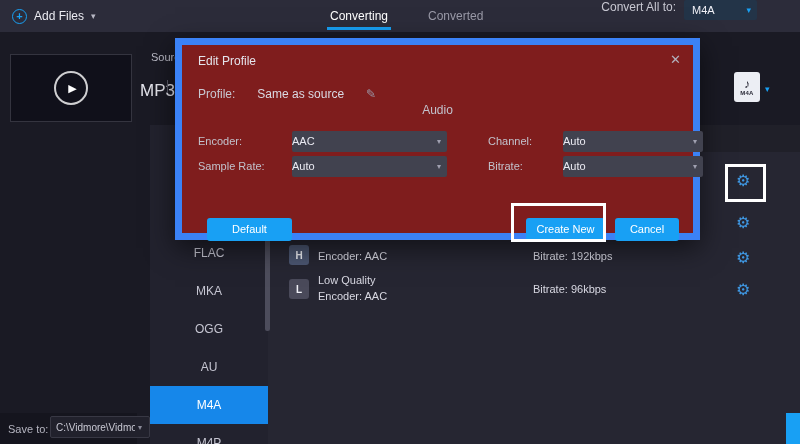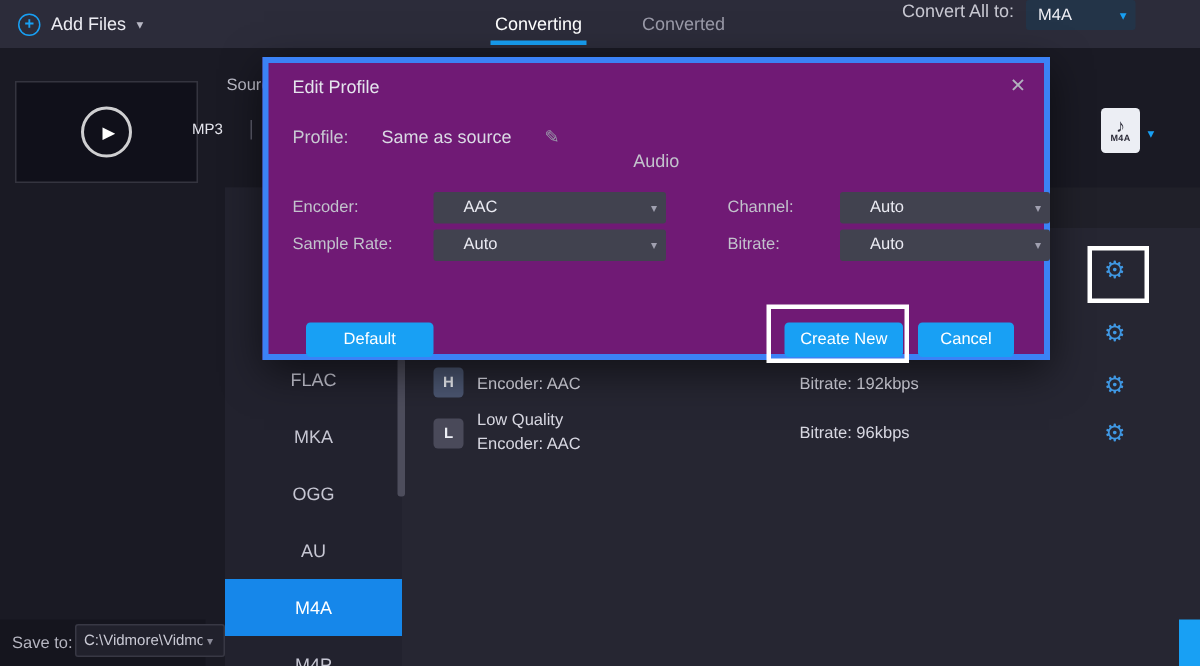--- a/index.html
+++ b/index.html
@@ -24,21 +24,21 @@
   .convert-all { position:absolute; right:43px; top:0; height:32px; display:flex; align-items:flex-start; gap:8px; color:#c8c8d2; }
   .top-dd { position:relative; width:73px; height:20px; background:#233448; border-radius:2px;
     line-height:20px; padding-left:8px; color:#f0f0f6; font-size:11px; cursor:pointer; }
   .top-dd .caret { position:absolute; right:6px; top:6px; }
   
   .thumb { position:absolute; left:10px; top:54px; width:122px; height:68px; background:#10101a; border:1px solid #34343f; }
   .play-circle { position:absolute; left:50%; top:50%; transform:translate(-50%,-50%); width:34px; height:34px;
     border:2px solid rgba(255,255,255,.8); border-radius:50%; display:flex; align-items:center; justify-content:center; cursor:pointer; }
   .play-circle span { color:#fff; font-size:11px; padding-left:3px; }
   .frag-source { position:absolute; left:151px; top:51px; width:24px; overflow:hidden; white-space:nowrap; font-size:11px; color:#bcbcc8; }
-  .frag-mp3 { position:absolute; left:128px; top:81px; font-size:10px; color:#e4e4ec; }
+  .frag-mp3 { position:absolute; left:140px; top:81px; font-size:17px; color:#e4e4ec; }
   .vdiv { position:absolute; left:167px; top:80px; width:1px; height:13px; background:#5a5a68; }
   .out-icon { position:absolute; left:734px; top:72px; width:26px; height:30px; background:#eceef4; border-radius:3px;
     display:flex; flex-direction:column; align-items:center; justify-content:center; cursor:pointer; }
   .out-icon .note { color:#2b2b38; font-size:12px; line-height:12px; }
   .out-icon .fmt { color:#2b2b38; font-size:6px; font-weight:bold; letter-spacing:.2px; }
   .out-caret { position:absolute; left:765px; top:84px; font-size:9px; color:#18a0f4; cursor:pointer; }
   
   .panel-header { position:absolute; left:150px; top:125px; width:650px; height:27px; background:#202029; z-index:1; }
   .panel-header-box { position:absolute; left:770px; top:129px; width:30px; height:20px; background:#2c2c3a; border-radius:3px; }
   .rows-area { position:absolute; left:268px; top:152px; width:532px; height:292px; background:#262632; z-index:1; }
@@ -47,31 +47,31 @@
     color:#c6c6d2; cursor:pointer; z-index:3; }
   .fmt-item.selected { background:#1687ea; color:#ffffff; }
   .scroll-thumb { position:absolute; left:265px; top:239px; width:5px; height:92px; background:#4d4d5c; border-radius:2px; z-index:4; cursor:pointer; }
   .gear { position:absolute; left:736px; font-size:16px; line-height:16px; color:#3f97e2; z-index:5; cursor:pointer; }
   .badge { position:absolute; width:20px; height:20px; border-radius:3px; color:#eef0f6; font-size:10px; font-weight:bold;
     display:flex; align-items:center; justify-content:center; z-index:5; }
   .badge.h { left:289px; top:245px; background:#4b5671; }
   .badge.l { left:289px; top:279px; background:#4a4a5a; }
   .ptext { position:absolute; font-size:11px; color:#d8d8e2; z-index:5; white-space:nowrap; }
   
-  .dialog { position:absolute; left:175px; top:38px; width:525px; height:202px; background:#701a75;
-    border:4px solid #3b82f6; box-shadow:0 8px 26px rgba(0,0,0,.55); z-index:40; }
+  .dialog { position:absolute; left:175px; top:38px; width:525px; height:202px; background:#7f1d1d;
+    border:7px solid #3b82f6; box-shadow:0 8px 26px rgba(0,0,0,.55); z-index:40; }
   .dlg-title { position:absolute; left:16px; top:9px; color:#e4e4ec; }
   .dlg-close { position:absolute; right:12px; top:7px; color:#b2b2be; font-size:13px; cursor:pointer; }
   .dlg-profile { position:absolute; left:16px; top:42px; color:#c8c8d2; display:flex; gap:22px; align-items:center; }
   .dlg-profile .val { color:#dadae4; }
   .edit-ic { color:#9a9aaa; font-size:12px; cursor:pointer; }
   .dlg-section { position:absolute; left:0; top:58px; width:100%; text-align:center; color:#c2c2cc; }
   .dlg-lbl { position:absolute; color:#c2c2cc; font-size:11px; }
   .dd { position:absolute; height:21px; background:#41424f; border-radius:2px; color:#eaeaf2; font-size:11px;
-    line-height:21px; padding-left:20px; cursor:pointer; }
+    line-height:21px; padding-left:0; cursor:pointer; }
   .dd .caret { position:absolute; right:6px; top:7px; font-size:8px; color:#a0a0b0; }
   .btn { position:absolute; height:23px; line-height:23px; text-align:center; background:#18a0f4; color:#ffffff;
     font-size:11px; border-radius:3px; cursor:pointer; }
   
   .bottombar { position:absolute; left:0; top:413px; width:137px; height:31px; background:#15151e; z-index:6; }
   .save-lbl { position:absolute; left:8px; top:10px; font-size:11px; color:#b5b5c0; }
   .path-box { position:absolute; left:50px; top:3px; width:100px; height:22px; background:#21212c; border:1px solid #383844;
     border-radius:2px; color:#c9c9d4; font-size:10px; padding:0 14px 0 5px; font-family:"Liberation Sans", sans-serif; }
   .path-caret { position:absolute; left:138px; top:10px; font-size:8px; color:#8a8a98; }
   .convert-partial { position:absolute; left:786px; top:413px; width:14px; height:31px; background:#18a0f4; z-index:7; cursor:pointer; }

